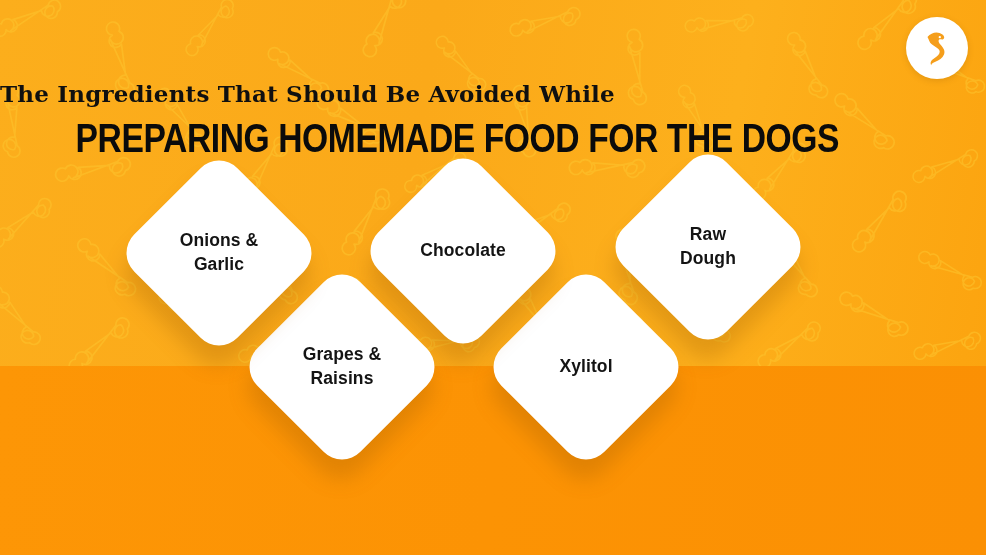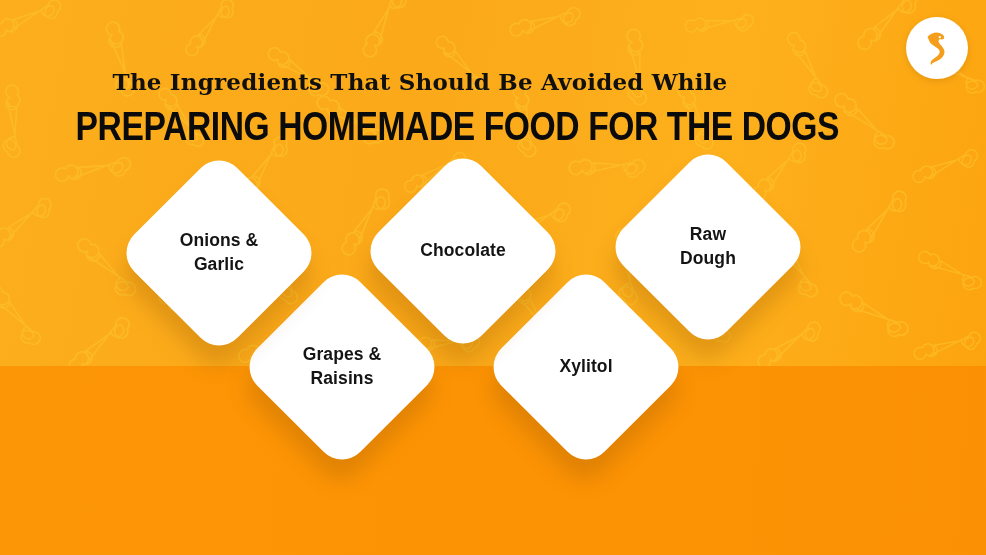--- a/index.html
+++ b/index.html
@@ -24,21 +24,21 @@
 
   
   .logo{
     position:absolute;left:906px;top:17px;width:62px;height:62px;
     background:#FFFFFF;border-radius:50%;
     display:flex;align-items:center;justify-content:center;
     box-shadow:0 2px 6px rgba(120,70,0,.18);
   }
 
   
-  .titles{position:absolute;left:0;top:0;width:840px;text-align:center;}
+  .titles{position:absolute;left:0;top:12px;width:840px;text-align:left;}
   .subtitle{
     margin:0;padding-top:70px;
     font-family:"DejaVu Serif", serif;
     font-weight:bold;
     font-size:23px;
     letter-spacing:.2px;
     color:#101010;
     line-height:1;
   }
   .headline{

